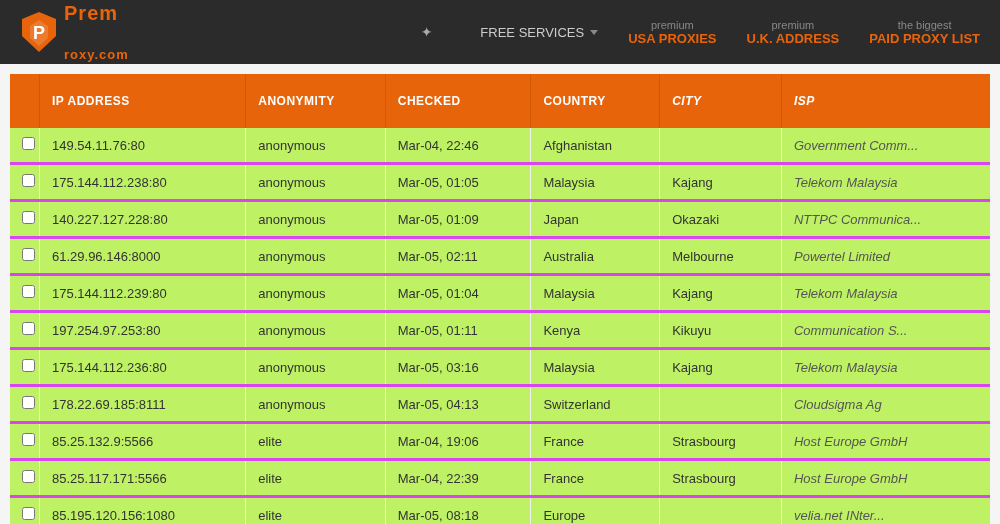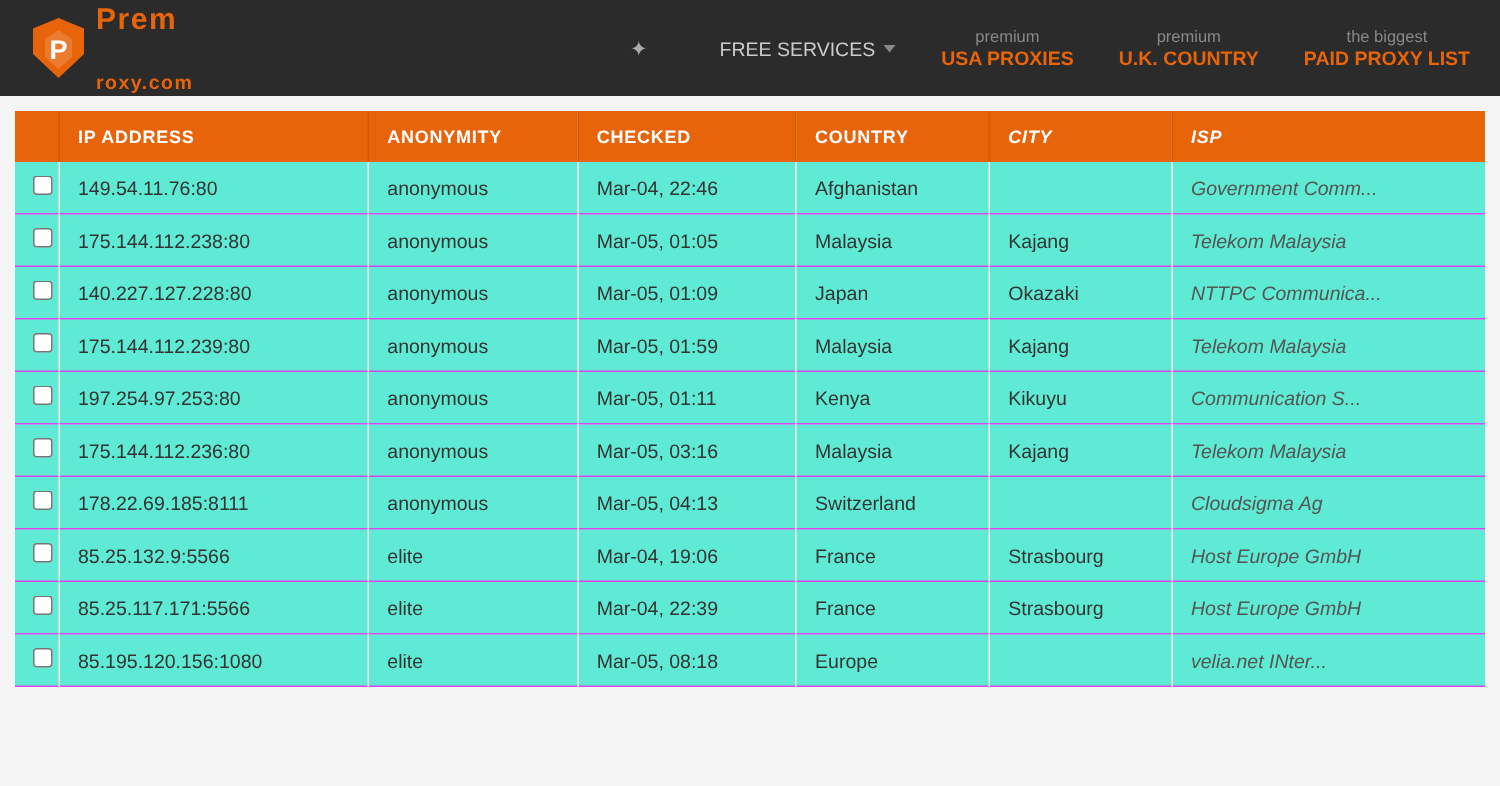--- a/index.html
+++ b/index.html
@@ -80,29 +80,29 @@
       border-collapse: collapse;
       background: white;
     }
     thead tr {
       background: #e8640a;
     }
     thead th {
       color: white;
       font-weight: bold;
       font-size: 12px;
-      padding: 10px 12px;
+      padding: 20px 12px;
       text-align: left;
       letter-spacing: 0.5px;
       border-right: 1px solid #d05a00;
     }
     thead th:last-child { border-right: none; }
     tbody tr {
-      border-bottom: 1px solid #d946ef;
-      background: #5eead4;
+      border-bottom: 3px solid #d946ef;
+      background: #bef264;
     }
     tbody td {
       padding: 9px 12px;
       font-size: 13px;
       color: #333;
       border-right: 1px solid #f0f0f0;
       white-space: nowrap;
     }
     tbody td:last-child { border-right: none; }
     .checkbox-cell {
@@ -156,21 +156,21 @@
       <span class="service-icon">✦</span>
       <span style="color:#ccc;font-size:13px;margin-left:44px;">FREE SERVICES</span>
       <span class="dropdown-arrow"></span>
     </div>
     <div class="nav-item">
       <span class="nav-label-top">premium</span>
       <span class="nav-label-main">USA PROXIES</span>
     </div>
     <div class="nav-item">
       <span class="nav-label-top">premium</span>
-      <span class="nav-label-main">U.K. COUNTRY</span>
+      <span class="nav-label-main">U.K. ADDRESS</span>
     </div>
     <div class="nav-item">
       <span class="nav-label-top">the biggest</span>
       <span class="nav-label-main">PAID PROXY LIST</span>
     </div>
   </nav>
 </header>
 
 <main class="main">
   <table>
@@ -216,23 +216,34 @@
     <td>anonymous</td>
     <td>Mar-05, 01:09</td>
     <td>Japan</td>
     <td>Okazaki</td>
     <td class="isp-cell">NTTPC Communica...</td>
   </tr>
         <tr>
     <td class="checkbox-cell">
       <input type="checkbox" style="">
     </td>
+    <td class="ip-cell">61.29.96.146:8000</td>
+    <td>anonymous</td>
+    <td>Mar-05, 02:11</td>
+    <td>Australia</td>
+    <td>Melbourne</td>
+    <td class="isp-cell">Powertel Limited</td>
+  </tr>
+        <tr>
+    <td class="checkbox-cell">
+      <input type="checkbox" style="">
+    </td>
     <td class="ip-cell">175.144.112.239:80</td>
     <td>anonymous</td>
-    <td>Mar-05, 01:59</td>
+    <td>Mar-05, 01:04</td>
     <td>Malaysia</td>
     <td>Kajang</td>
     <td class="isp-cell">Telekom Malaysia</td>
   </tr>
         <tr>
     <td class="checkbox-cell">
       <input type="checkbox" style="">
     </td>
     <td class="ip-cell">197.254.97.253:80</td>
     <td>anonymous</td>

